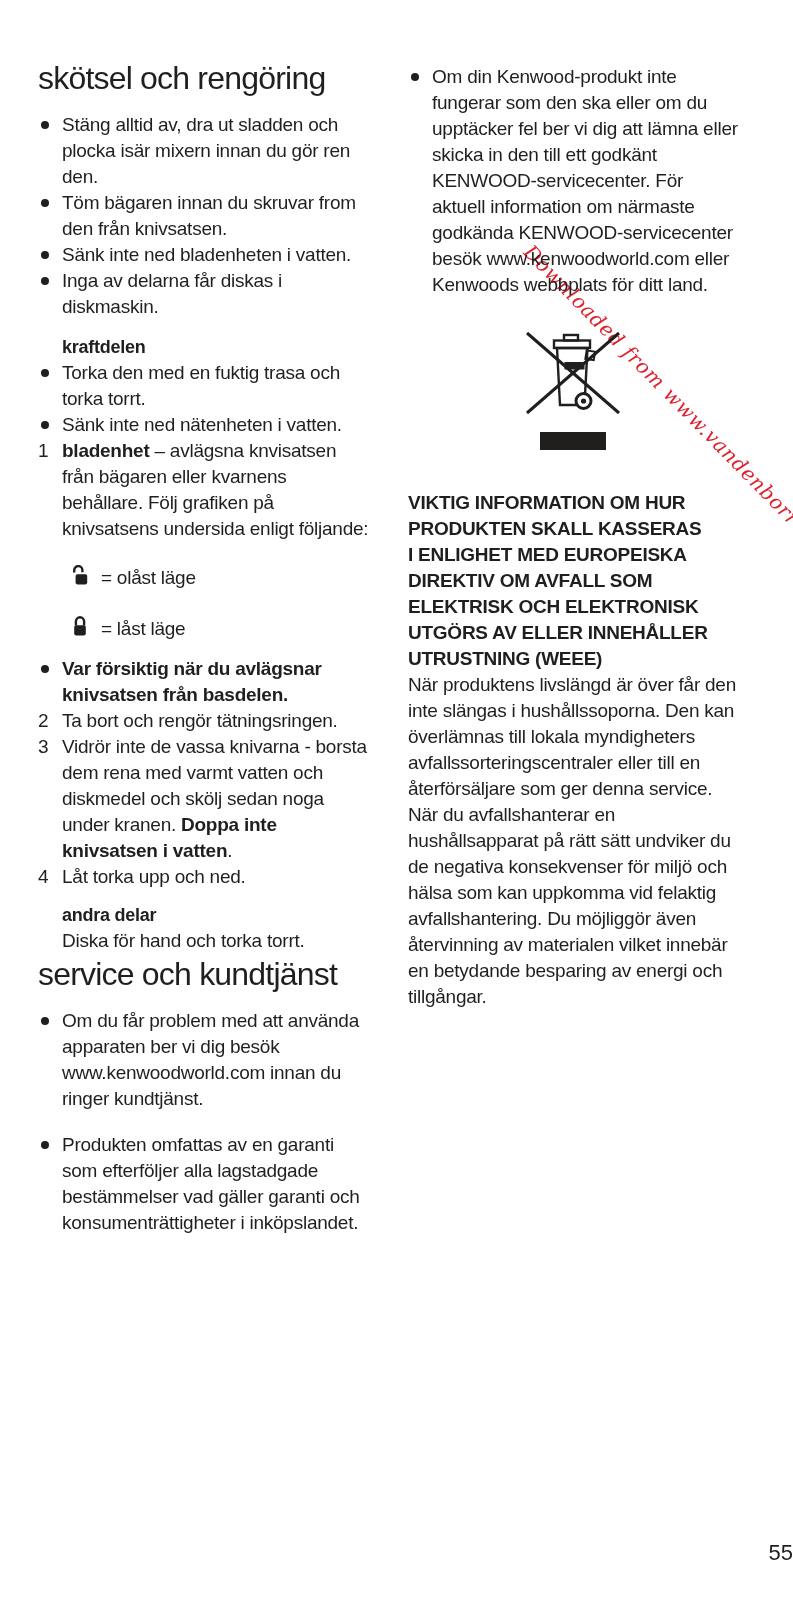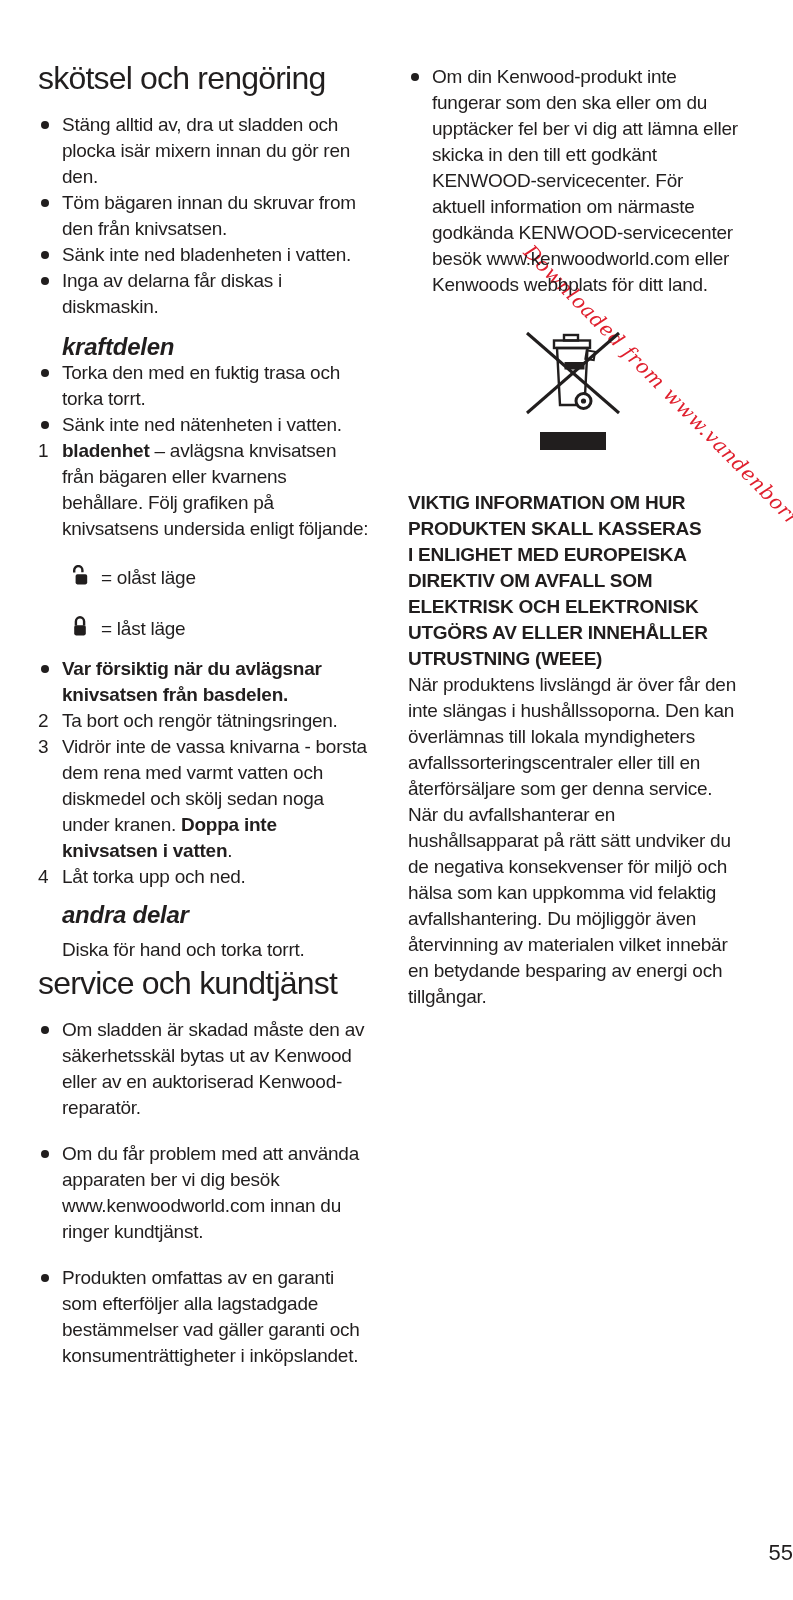--- a/index.html
+++ b/index.html
@@ -21,22 +21,22 @@
   }
   .svc-title { margin-top:26px; margin-bottom:18px; }
 
   .row { display:flex; align-items:flex-start; }
   .marker { flex:0 0 24px; }
   .dot { width:8px; height:8px; border-radius:50%; background:#211e1e; margin:9px 0 0 3px; }
   .num { flex:0 0 24px; }
   .txt { flex:1; min-width:0; }
   .bold { font-weight:700; }
 
-  .subhead { font-weight:700; font-size:24px; margin:14px 0 0 24px; line-height:26px;font-style:italic; }
-  .plain-indent { margin-left:24px;margin-top:9px; }
+  .subhead { font-weight:700; font-size:18px; margin:14px 0 0 24px; line-height:26px; }
+  .plain-indent { margin-left:24px; }
 
   .lockrow { display:flex; align-items:center; margin:21px 0 0 34px; }
   .lockrow .lock-ic { flex:0 0 16px; margin-right:13px; margin-top:2px; }
 
   .warn { margin-top:12px; }
 
   .spaced > .row { margin-bottom:20px; }
 
   .gap36 { margin-top:36px; }
 
@@ -160,26 +160,20 @@
       <div class="num">4</div>
       <div class="txt">Låt torka upp och ned.</div>
     </div>
 
     <div class="subhead" style="margin-top:12px;">andra delar</div>
     <div class="plain-indent">Diska för hand och torka torrt.</div>
 
     <h1 class="sec svc-title">service och kundtjänst</h1>
 
     <div class="spaced">
-      <div class="row">
-        <div class="marker">
-            <div class="dot"></div>
-          </div>
-        <div class="txt">Om sladden är skadad måste den av säkerhetsskäl bytas ut av Kenwood eller av en auktoriserad Kenwood-reparatör.</div>
-      </div>
       <div class="row">
         <div class="marker">
             <div class="dot"></div>
           </div>
         <div class="txt">Om du får problem med att använda apparaten ber vi dig besök www.kenwoodworld.com innan du ringer kundtjänst.</div>
       </div>
       <div class="row">
         <div class="marker">
             <div class="dot"></div>
           </div>

